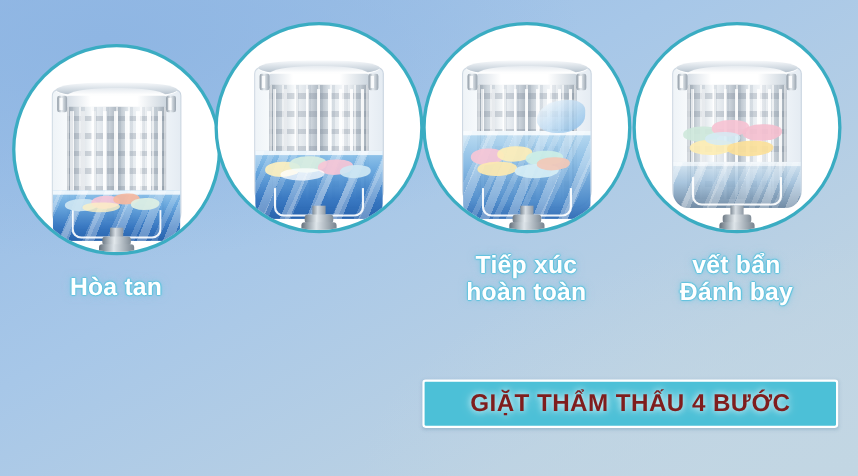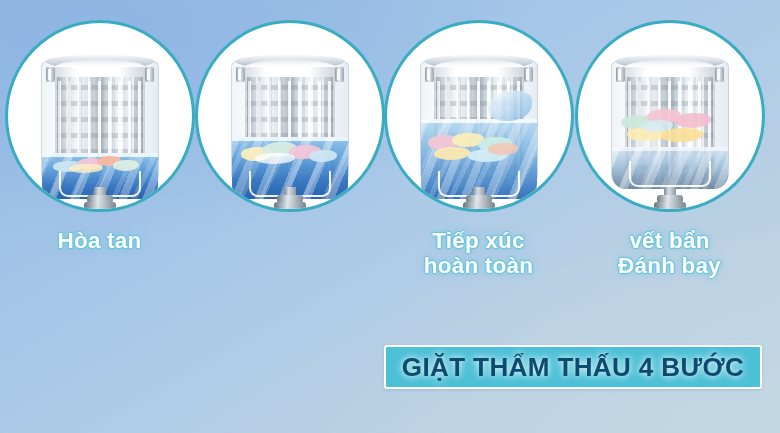--- a/index.html
+++ b/index.html
@@ -14,21 +14,21 @@
       linear-gradient(150deg, #93b9e5 0%, #a7c7e8 40%, #bcd2e3 78%, #c3d7e4 100%);
   }
 
   
   .steps {
     position:absolute; left:0; top:0; width:780px; height:320px;
   }
   .step {
     position:absolute; top:0; width:195px; height:320px;
   }
-  .step-1 { left:2px; }
+  .step-1 { left:8px;margin-top:20px; }
   .step-2 { left:192px; }
   .step-3 { left:381px; }
   .step-4 { left:572px; }
 
   
   .disc {
     position:absolute; left:50%; top:20px;
     width:190px; height:192px; margin-left:-95px;
     border-radius:50%;
     background:#ffffff;
@@ -172,21 +172,21 @@
   
   .banner {
     position:absolute; left:384px; top:345px; width:378px; height:44px;
     background:#4cc0d7;
     border:2px solid #ffffff;
     border-radius:3px;
     display:flex; align-items:center; justify-content:center;
     box-shadow:0 1px 3px rgba(70,120,150,.25);
   }
   .banner-text {
-    color:#0c4a6e; font-weight:700; font-size:26px;
+    color:#7f1d1d; font-weight:700; font-size:22px;
     letter-spacing:.4px; white-space:nowrap;
     text-shadow:0 0 6px rgba(255,255,255,.85), 0 0 12px rgba(255,255,255,.45);
   }
 </style>
 </head>
 <body>
 
 <div class="steps">
 
   <div class="step step-1">

